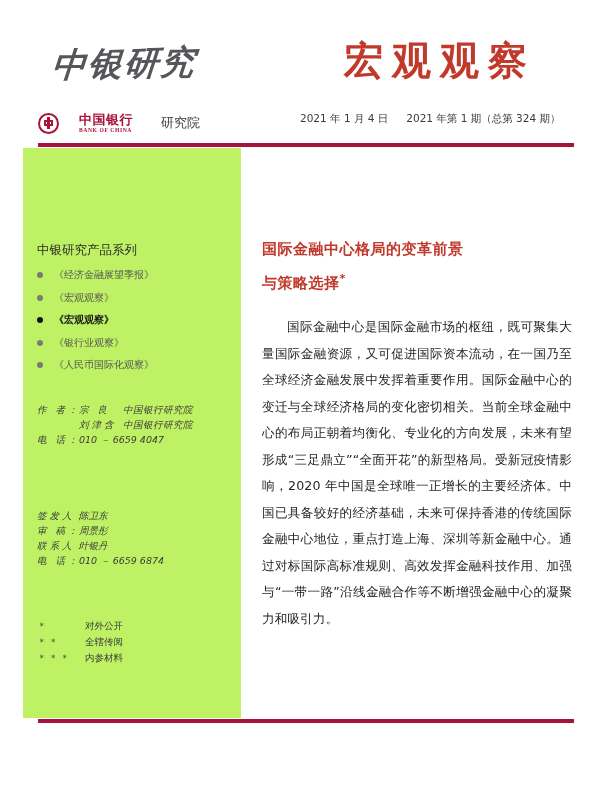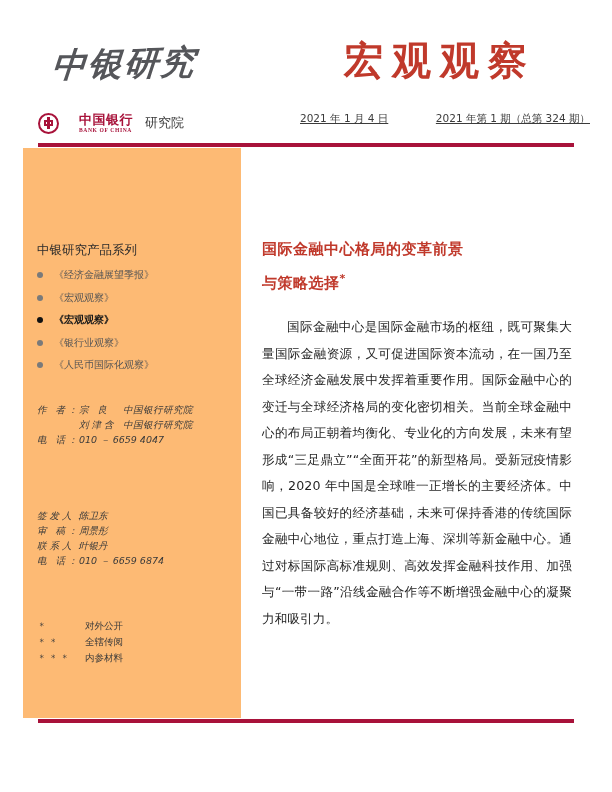--- a/index.html
+++ b/index.html
@@ -111,40 +111,39 @@
     color: #a8123a;
     font-family: "Liberation Serif", serif;
     font-size: 5.6px;
     font-weight: 700;
     letter-spacing: 0.6px;
     display: block;
     margin-top: 2px;
     white-space: nowrap;
   }
   .boc-inst {
-    margin-left: 12px;
+    margin-left: 28px;
     color: #3b3b3b;
     font-size: 13px;
     font-family: "DejaVu Sans", sans-serif;
     white-space: nowrap;
   }
 
   .issue-line {
     position: absolute;
     left: 300px;
     top: 112px;
     width: 290px;
     color: #3b3b3b;
     font-family: "DejaVu Sans", sans-serif;
     font-size: 10.5px;
     white-space: nowrap;
     display: flex;
     gap: 18px;
-    justify-content: space-between;
-    text-decoration: underline;
+    justify-content: flex-start;
   }
 
   
   .rule-top {
     position: absolute;
     left: 38px;
     top: 143px;
     width: 536px;
     height: 3.5px;
     background: #a8123a;
@@ -158,21 +157,21 @@
     background: #a8123a;
   }
 
   
   .sidebar {
     position: absolute;
     left: 23px;
     top: 148px;
     width: 218px;
     height: 570px;
-    background: #fdba74;
+    background: #bef264;
     box-sizing: border-box;
     padding: 0 0 0 14px;
   }
   .sb-block { position: absolute; left: 14px; width: 200px; }
   .sb-products { top: 94px; }
   .sb-products-title {
     font-family: "DejaVu Sans", sans-serif;
     font-size: 12.5px;
     color: #2b2b2b;
     margin-bottom: 9px;

